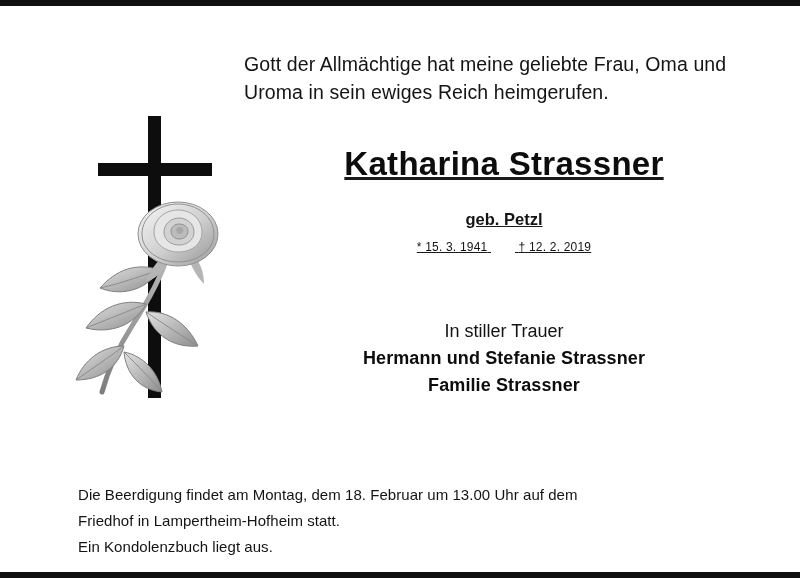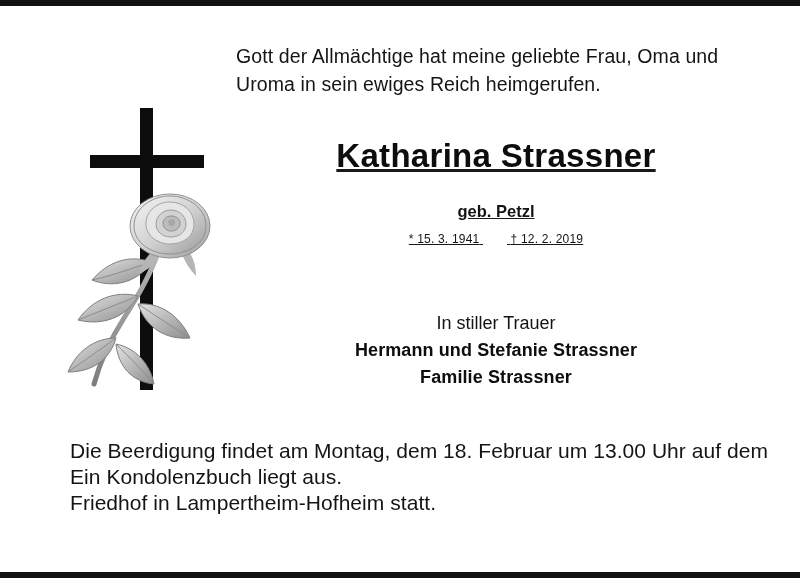--- a/index.html
+++ b/index.html
@@ -15,21 +15,21 @@
     overflow: hidden;
   }
   .obituary {
     position: relative;
     box-sizing: border-box;
     width: 800px;
     height: 578px;
     background: #ffffff;
     border-top: 6px solid #111111;
     border-bottom: 6px solid #111111;
-    padding: 4px;
+    padding: 12px;
   }
   .inner {
     position: relative;
     width: 100%;
     height: 100%;
   }
 
   
   .verse {
     position: absolute;
@@ -130,23 +130,23 @@
     font-weight: bold;
     color: #0d0d0d;
     line-height: 27px;
     letter-spacing: 0.1px;
   }
 
   
   .details {
     position: absolute;
     left: 66px;
-    top: 428px;
+    top: 464px;
     width: 700px;
-    font-size: 21px;
+    font-size: 15px;
     line-height: 26px;
     color: #141414;
     letter-spacing: 0.05px;
   }
   .details-line {
     display: block;
     white-space: pre;
   }
 </style>
 </head>
@@ -220,18 +220,18 @@
     </div>
 
     <div class="mourners">
       <div class="mourn-intro">In stiller Trauer</div>
       <div class="mourn-name">Hermann und Stefanie Strassner</div>
       <div class="mourn-name">Familie Strassner</div>
     </div>
 
     <div class="details">
       <span class="details-line">Die Beerdigung findet am Montag, dem 18. Februar um 13.00 Uhr auf dem</span>
+      <span class="details-line">Friedhof in Lampertheim-Hofheim statt.</span>
       <span class="details-line">Ein Kondolenzbuch liegt aus.</span>
-      <span class="details-line">Friedhof in Lampertheim-Hofheim statt.</span>
     </div>
 
   </div>
 </div>
 
 </body></html>

